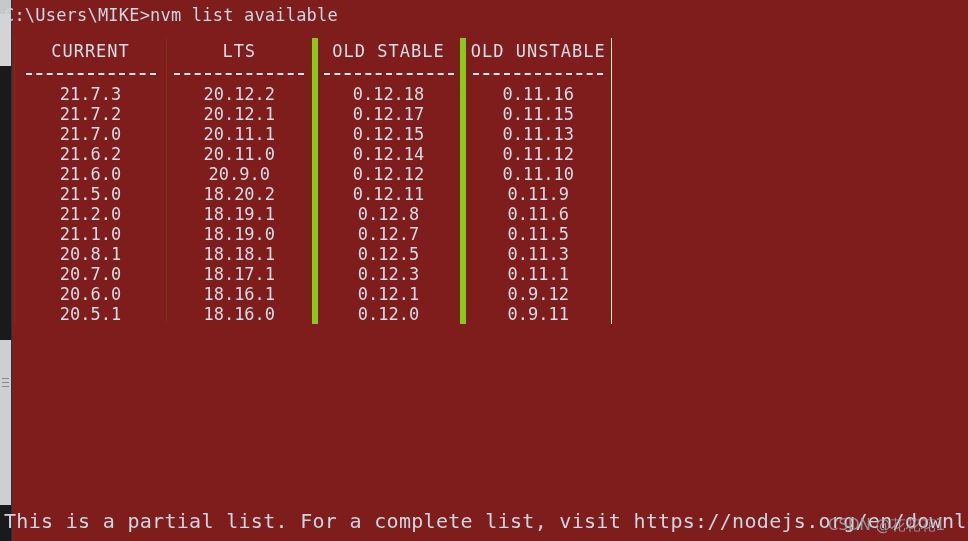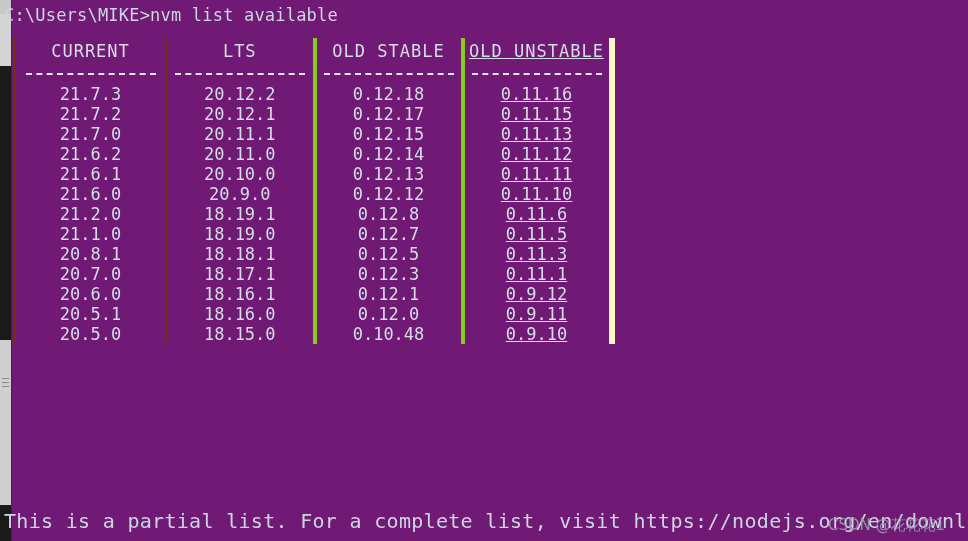--- a/index.html
+++ b/index.html
@@ -4,21 +4,21 @@
 <style>
   html, body {
     margin: 0;
     padding: 0;
     background: #000000;
   }
   #screen {
     position: relative;
     width: 968px;
     height: 541px;
-    background: #701a75;
+    background: #7f1d1d;
     overflow: hidden;
     font-family: "DejaVu Sans Mono", "Liberation Mono", monospace;
   }
 
   
   #scrollbar {
     position: absolute;
     left: 0;
     top: 0;
     width: 11px;
@@ -99,30 +99,29 @@
   }
   table.nvm col.c1 { width: 152px; }
   table.nvm col.c2 { width: 148px; }
   table.nvm col.c3 { width: 148px; }
   table.nvm col.c4 { width: 149px; }
 
   
   table.nvm th.sep,
   table.nvm td.sep {
     border-left: 1px solid #7a2f12;
-    border-right: 4px solid #84cc16;
+    border-right: 6px solid #84cc16;
   }
   table.nvm th.first,
   table.nvm td.first {
     border-left: 1px solid #7a2f12;
   }
   table.nvm th.last,
   table.nvm td.last {
-    border-right: 6px solid #fef9c3;
-    text-decoration: underline;
+    border-right: 1px solid #fef9c3;
   }
 
   .dashrow td {
     height: 14px;
     color: #d5dde6;
     font-size: 15px;
     line-height: 14px;
     overflow: hidden;
   }
   .dashline {
@@ -216,32 +215,32 @@
             <td class="sep">0.12.15</td>
             <td class="last">0.11.13</td>
           </tr>
           <tr>
             <td class="first">21.6.2</td>
             <td class="sep">20.11.0</td>
             <td class="sep">0.12.14</td>
             <td class="last">0.11.12</td>
           </tr>
           <tr>
-            <td class="first">21.6.1</td>
-            <td class="sep">20.10.0</td>
-            <td class="sep">0.12.13</td>
-            <td class="last">0.11.11</td>
-          </tr>
-          <tr>
             <td class="first">21.6.0</td>
             <td class="sep">20.9.0</td>
             <td class="sep">0.12.12</td>
             <td class="last">0.11.10</td>
           </tr>
           <tr>
+            <td class="first">21.5.0</td>
+            <td class="sep">18.20.2</td>
+            <td class="sep">0.12.11</td>
+            <td class="last">0.11.9</td>
+          </tr>
+          <tr>
             <td class="first">21.2.0</td>
             <td class="sep">18.19.1</td>
             <td class="sep">0.12.8</td>
             <td class="last">0.11.6</td>
           </tr>
           <tr>
             <td class="first">21.1.0</td>
             <td class="sep">18.19.0</td>
             <td class="sep">0.12.7</td>
             <td class="last">0.11.5</td>
@@ -263,26 +262,20 @@
             <td class="sep">18.16.1</td>
             <td class="sep">0.12.1</td>
             <td class="last">0.9.12</td>
           </tr>
           <tr>
             <td class="first">20.5.1</td>
             <td class="sep">18.16.0</td>
             <td class="sep">0.12.0</td>
             <td class="last">0.9.11</td>
           </tr>
-          <tr>
-            <td class="first">20.5.0</td>
-            <td class="sep">18.15.0</td>
-            <td class="sep">0.10.48</td>
-            <td class="last">0.9.10</td>
-          </tr>
         </tbody>
     </table>
   </div>
 
   <div id="footer-note">This is a partial list. For a complete list, visit https://nodejs.org/en/download/releases</div>
 
   <div id="watermark">CSDN @花花花1</div>
 
 </div>
 

